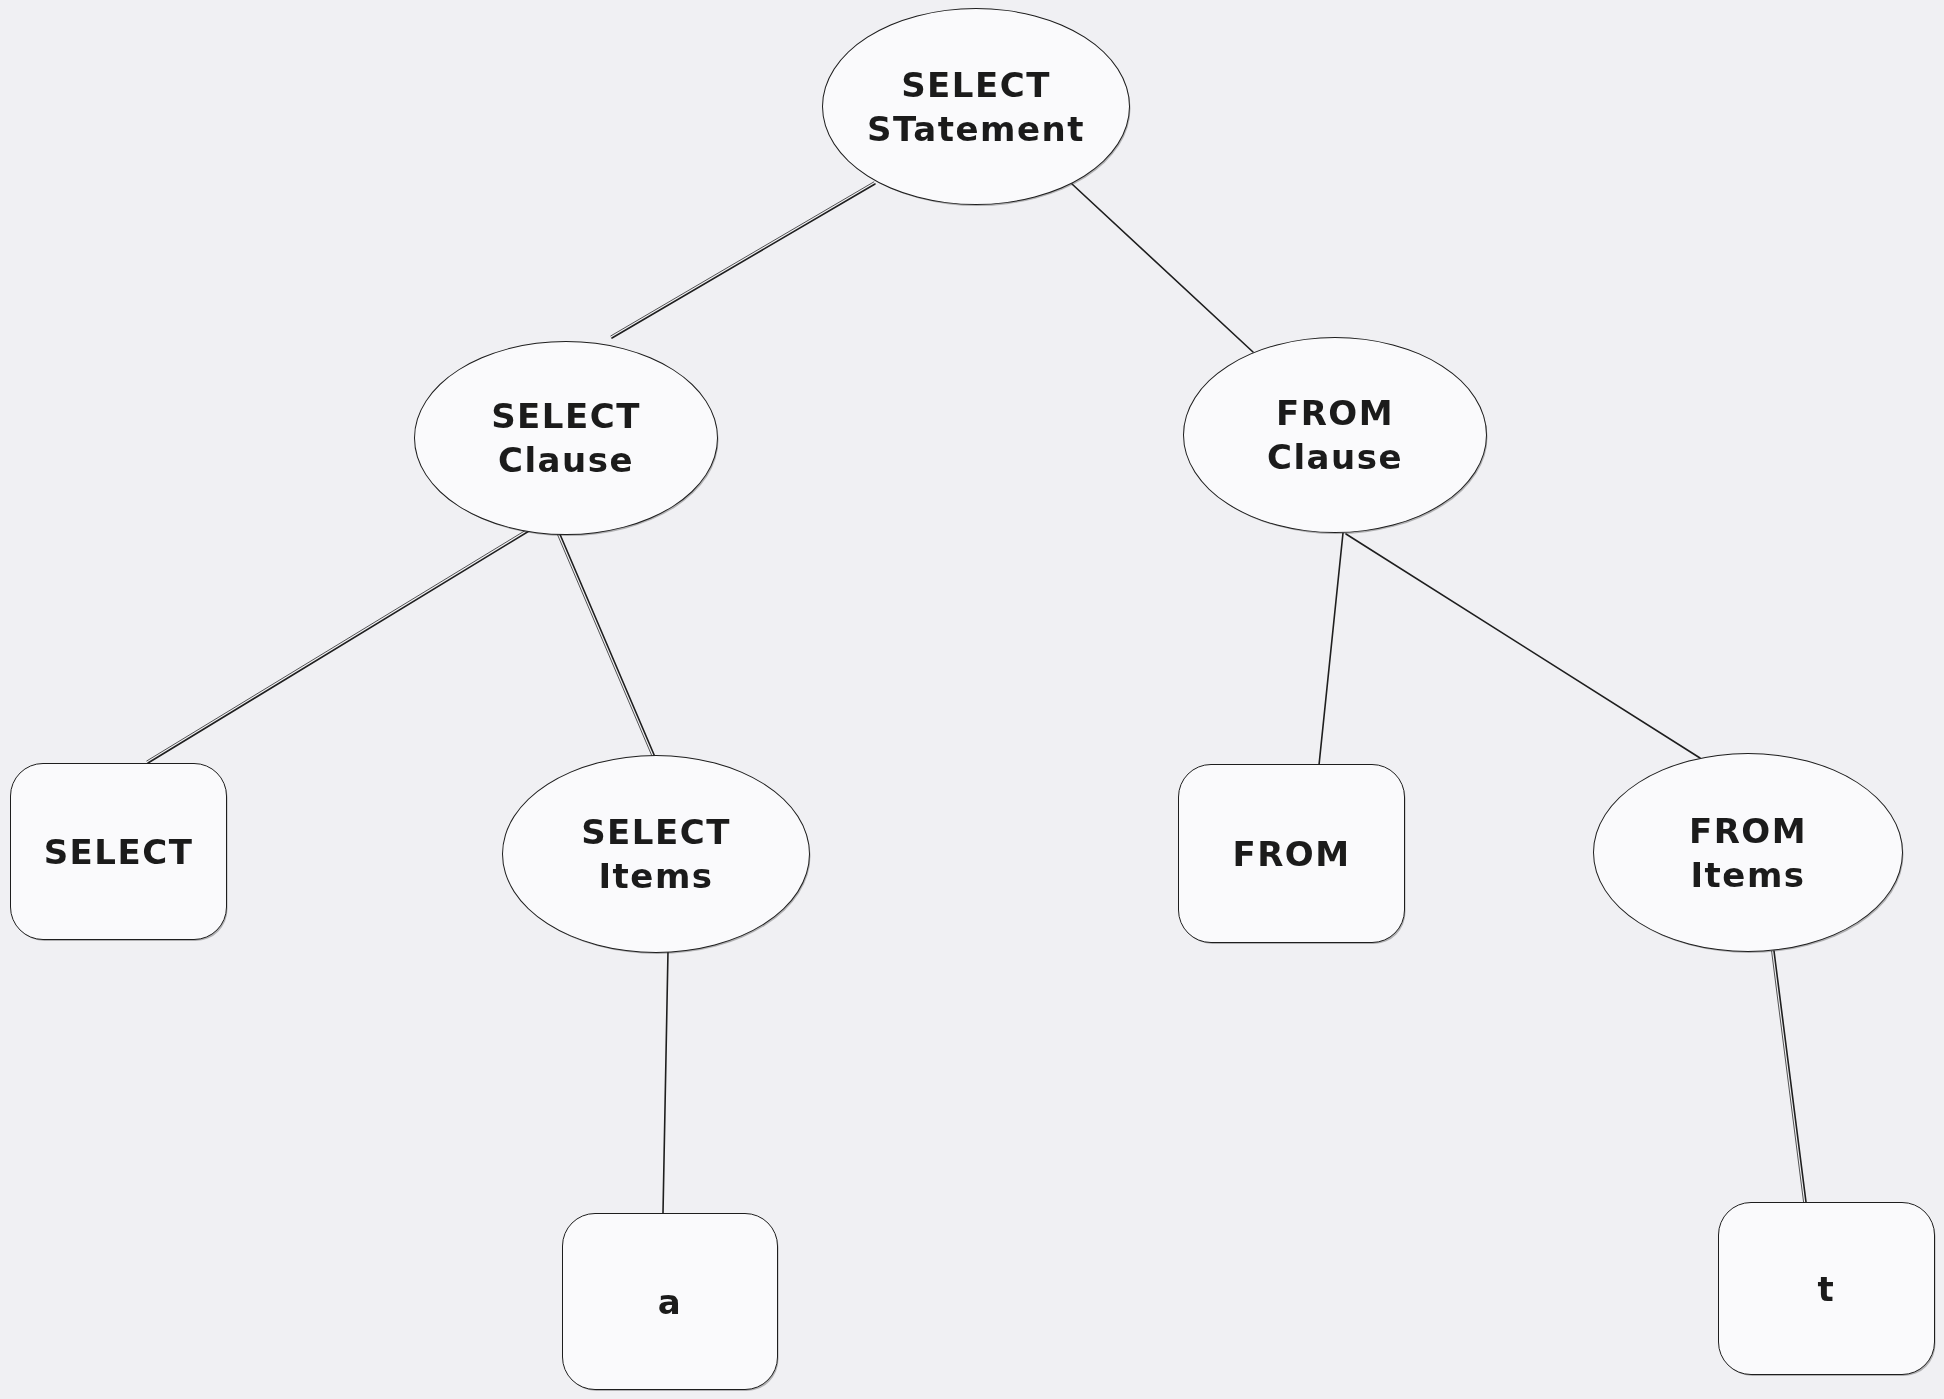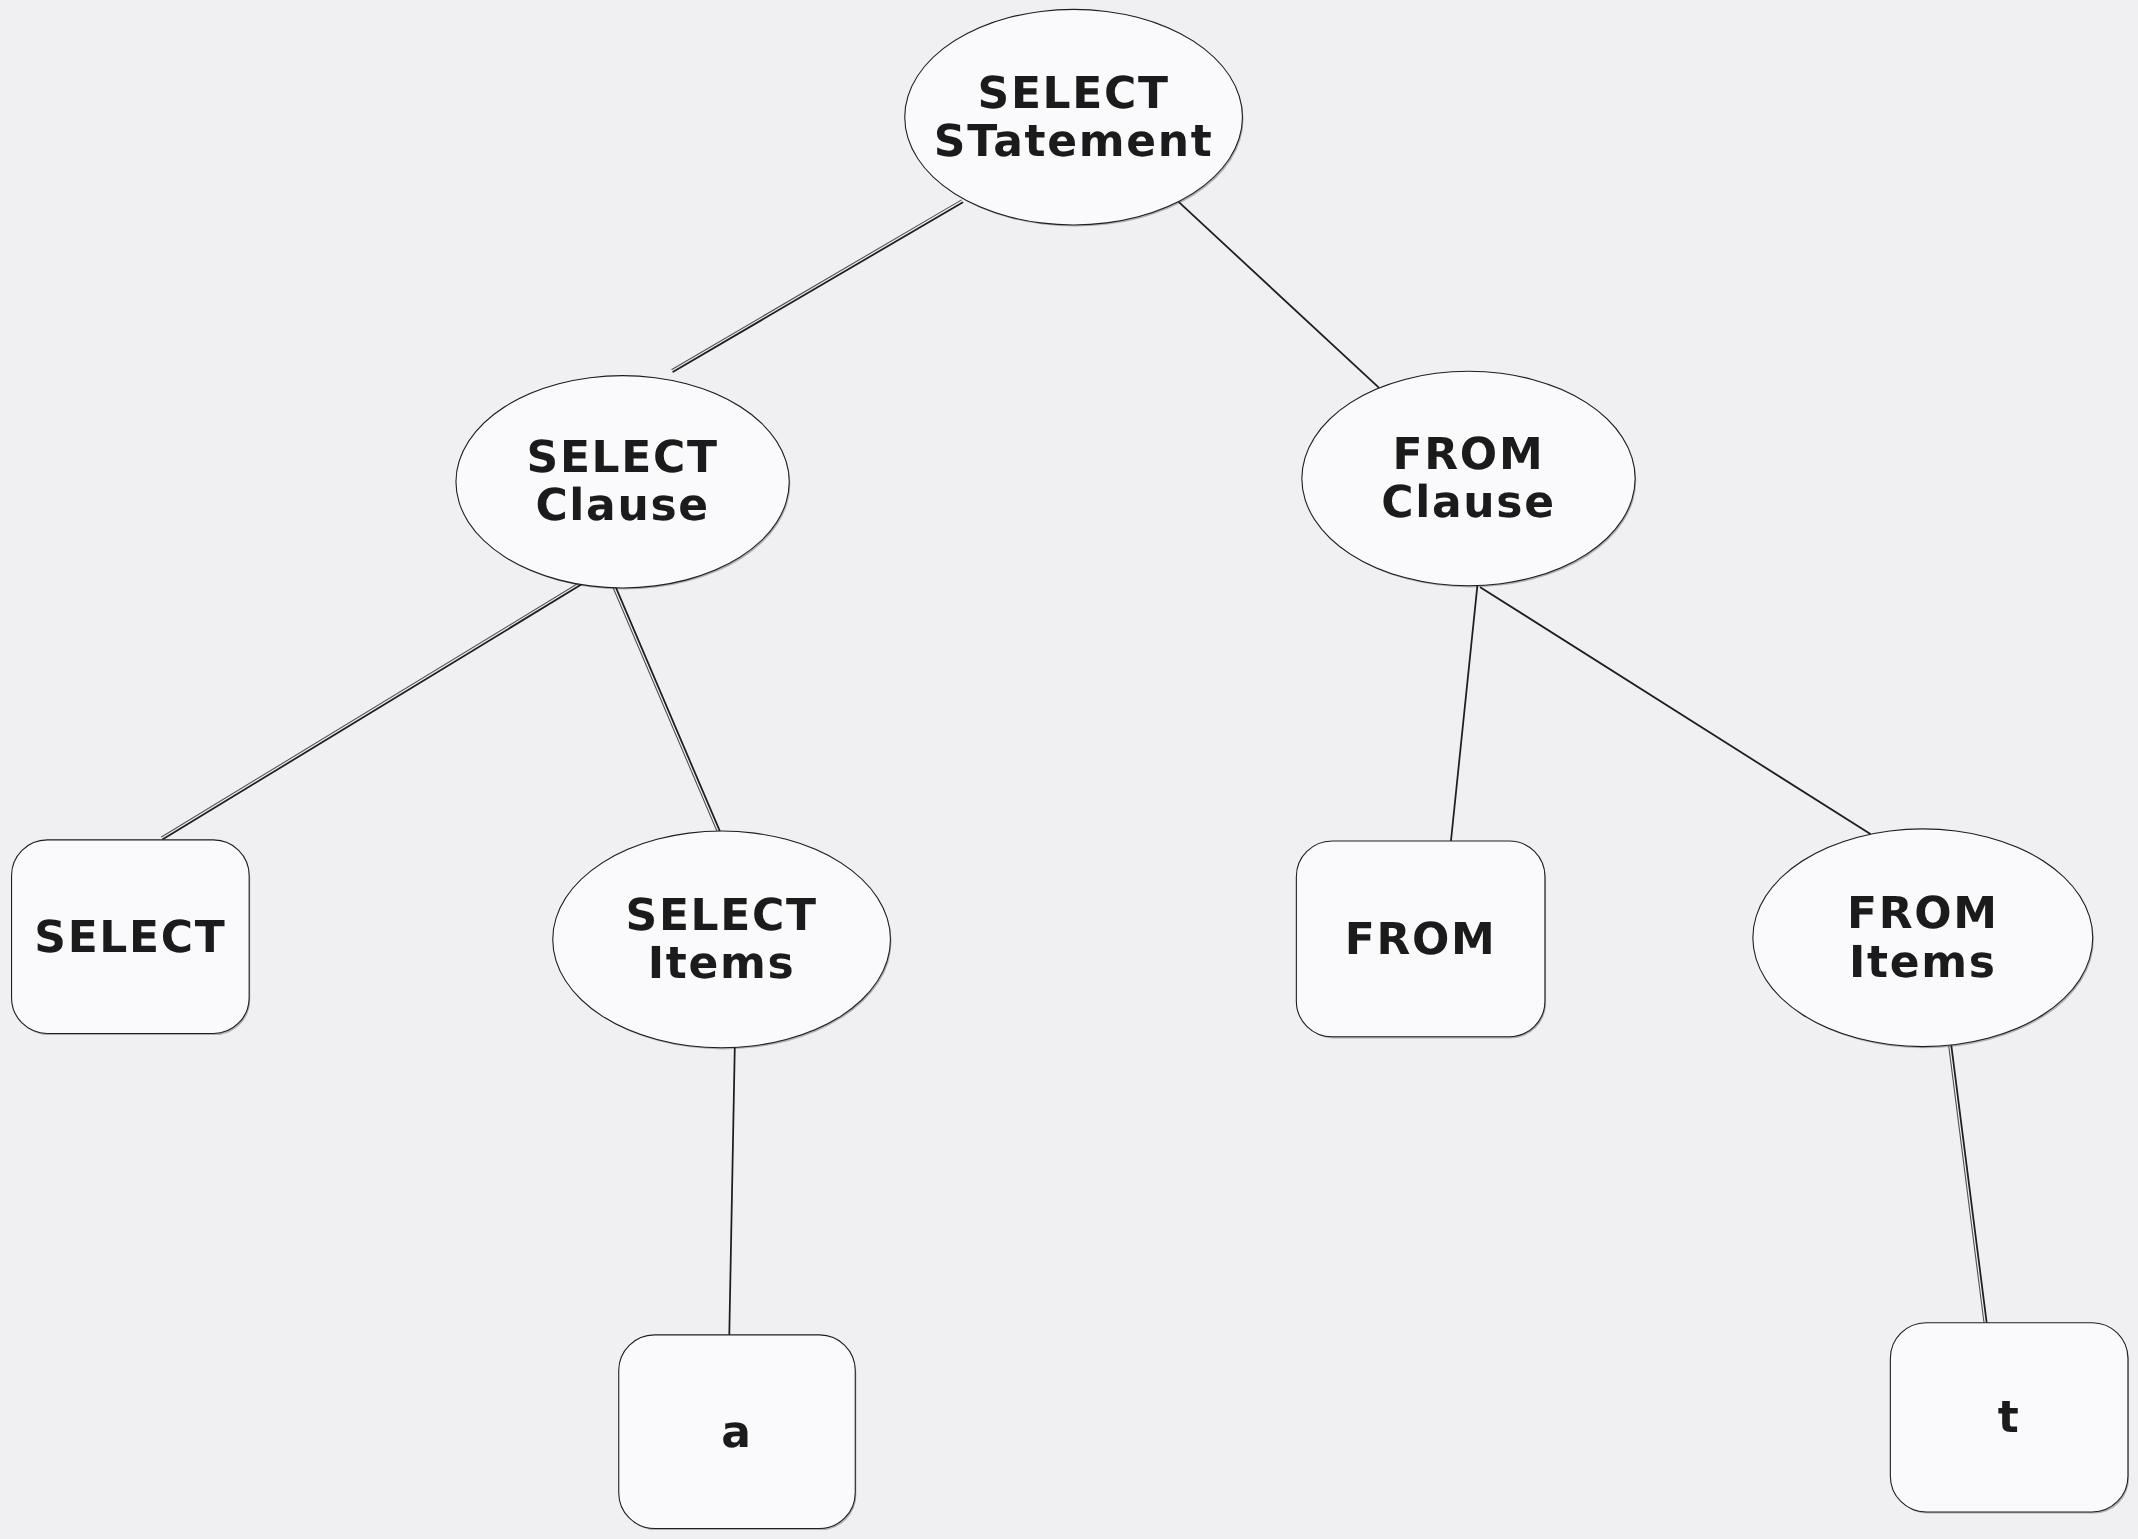--- a/index.html
+++ b/index.html
@@ -24,21 +24,21 @@
     align-items:center;
     justify-content:center;
     border:1.7px solid #1e1e1e;
     box-shadow:1.5px 2px 0 -1px rgba(30,30,30,0.30);
     color:#1b1b1b;
   }
   .node.ellipse{ border-radius:50%; }
   .node.rect{ border-radius:33px; }
   .label{
     text-align:center;
-    font-size:40px;
+    font-size:34px;
     font-weight:bold;
     letter-spacing:1.5px;
     line-height:44px;
     user-select:none;
   }
   .label span{ display:block; }
 </style>
 </head>
 <body style="background: rgb(240, 240, 243);">
 

